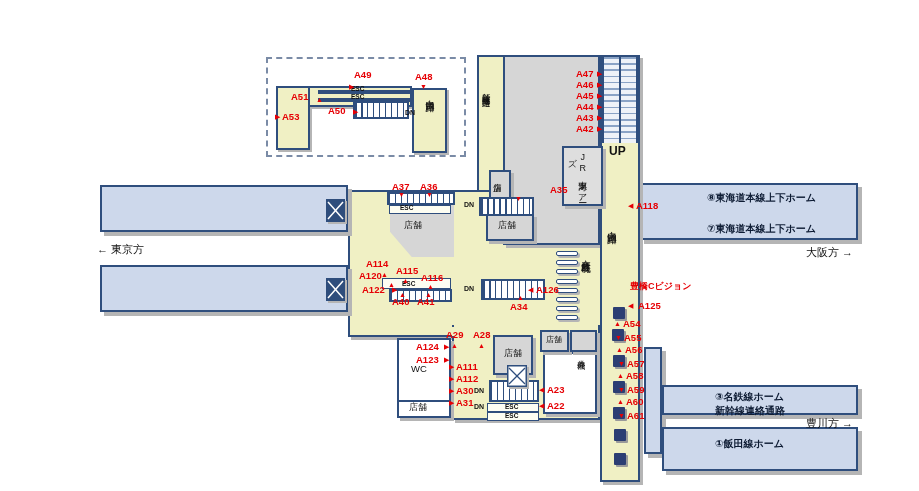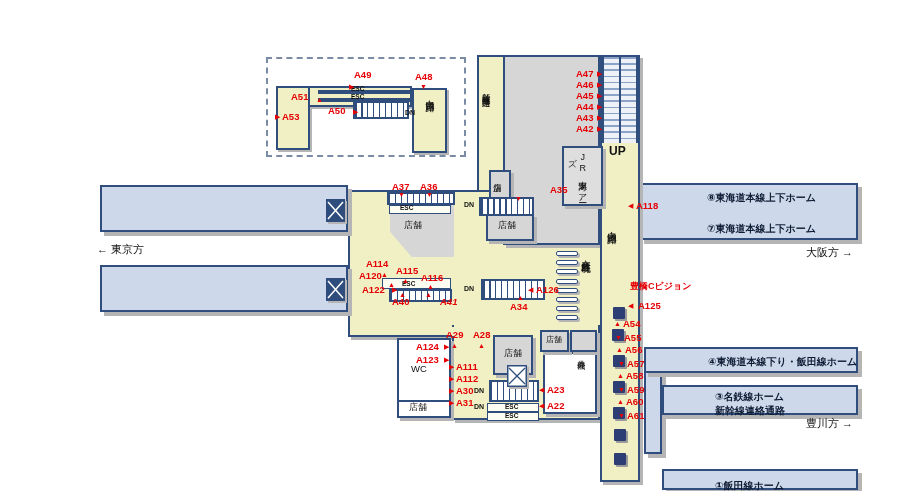--- a/index.html
+++ b/index.html
@@ -105,28 +105,25 @@
   <div class="escbar" style="left:487px;top:412px;width:52px;height:9px;"></div>
   <div class="gray" style="left:540px;top:330px;width:29px;height:22px;z-index:8;"></div>
   <div class="gray" style="left:570px;top:330px;width:27px;height:22px;z-index:8;"></div>
   <div class="white" style="left:543px;top:352px;width:54px;height:62px;z-index:7;"></div>
 
   <div class="bar" style="left:640px;top:183px;width:218px;height:57px;">
     <span class="l" style="left:65px;top:6px">⑧東海道本線上下ホーム</span>
     <span class="l" style="left:65px;top:37px">⑦東海道本線上下ホーム</span>
   </div>
   <div class="bar" style="left:644px;top:347px;width:18px;height:107px;"></div>
-  <div class="bar" style="left:644px;top:347px;width:214px;height:26px;">
-    <span class="l" style="left:62px;top:6px">④東海道本線下り・飯田線ホーム</span>
-  </div>
   <div class="bar" style="left:662px;top:385px;width:196px;height:30px;">
     <span class="l" style="left:51px;top:3px">③名鉄線ホーム</span>
     <span class="l" style="left:51px;top:17px">新幹線連絡通路</span>
   </div>
-  <div class="bar" style="left:662px;top:427px;width:196px;height:21px;margin-top:42px;">
+  <div class="bar" style="left:662px;top:427px;width:196px;height:44px;">
     <span class="l" style="left:51px;top:8px">①飯田線ホーム</span>
   </div>
 
 <span class="txt" style="left: 404px; top: 221px; font-size: 9px;">店舗</span>
     <span class="txt v" style="left: 492px; top: 176px; font-size: 8.5px; height: 26px;">店舗</span>
     <span class="txt" style="left: 498px; top: 221px; font-size: 9px;">店舗</span>
     <span class="txt" style="left: 409px; top: 403px; font-size: 9px;">店舗</span>
     <span class="txt" style="left: 504px; top: 349px; font-size: 9px;">店舗</span>
     <span class="txt" style="left: 546px; top: 336px; font-size: 8px;">店舗</span>
     <span class="txt" style="left: 411px; top: 364px; font-size: 9.5px;">WC</span>
@@ -187,21 +184,21 @@
     <span class="ad" style="left: 396px; top: 266px;">A115</span>
     <span class="tri" style="left: 402px; top: 277px;">▲</span>
     <span class="ad" style="left: 421px; top: 273px;">A116</span>
     <span class="tri" style="left: 427px; top: 283px;">▲</span>
     <span class="ad" style="left: 359px; top: 271px;">A120</span>
     <span class="tri" style="left: 388px; top: 281px;">▲</span>
     <span class="ad" style="left: 362px; top: 285px;">A122</span>
     <span class="tri" style="left: 392px; top: 286px;">▶</span>
     <span class="ad" style="left: 392px; top: 297px;">A40</span>
     <span class="tri" style="left: 399px; top: 291px;">▲</span>
-    <span class="ad" style="left: 440px; top: 297px; font-style: italic;">A41</span>
+    <span class="ad" style="left: 417px; top: 297px;">A41</span>
     <span class="tri" style="left: 425px; top: 291px;">▲</span>
     <span class="ad" style="left: 536px; top: 285px;">A126</span>
     <span class="tri" style="left: 528px; top: 286px;">◀</span>
     <span class="ad" style="left: 510px; top: 302px; text-align: center;">A34</span>
     <span class="tri" style="left: 517px; top: 294px;">▲</span>
     <span class="ad" style="left: 638px; top: 301px;">A125</span>
     <span class="tri" style="left: 628px; top: 302px;">◀</span>
     <span class="ad" style="left: 446px; top: 330px;">A29</span>
     <span class="tri" style="left: 451px; top: 342px;">▲</span>
     <span class="ad" style="left: 473px; top: 330px;">A28</span>

